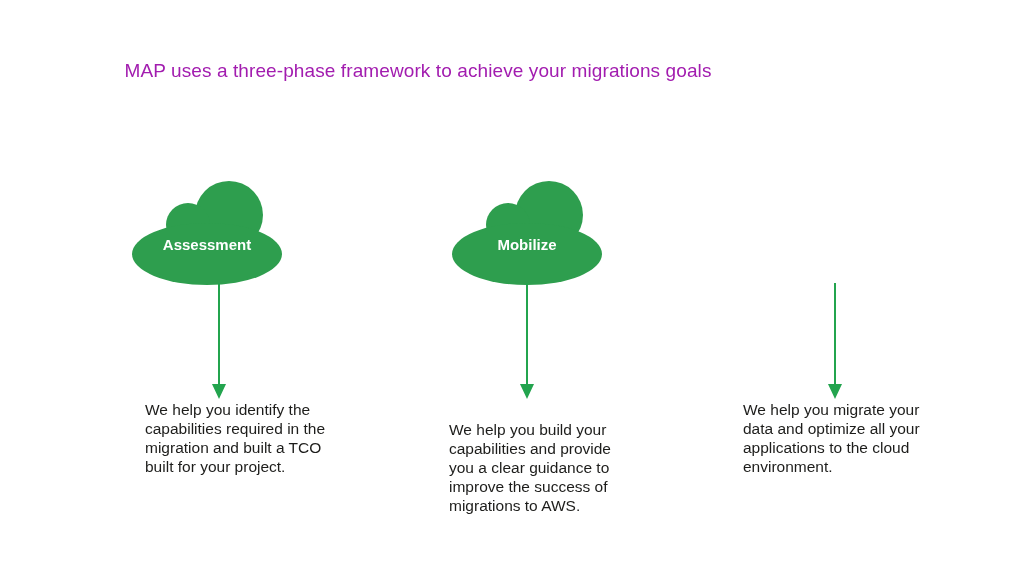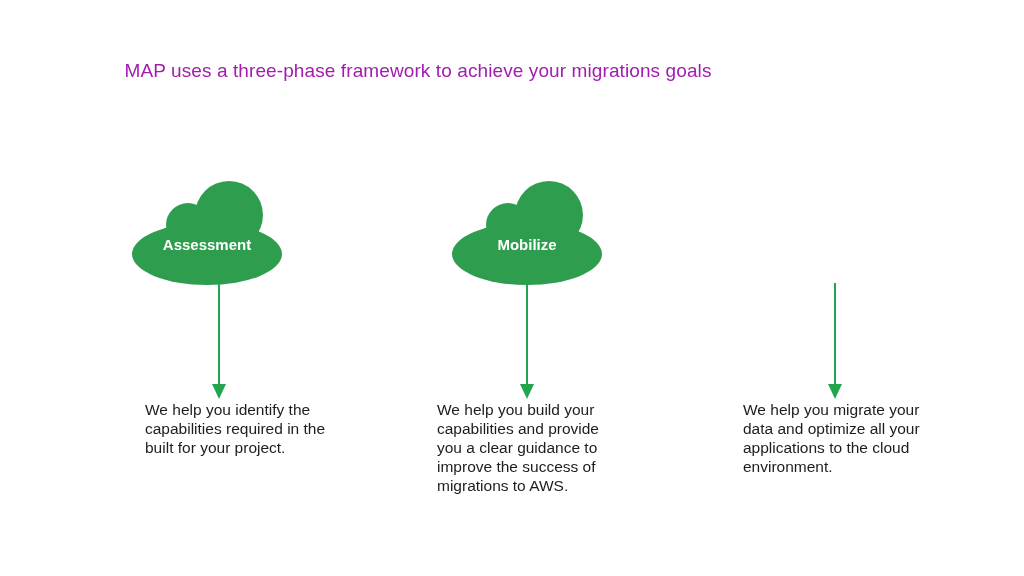--- a/index.html
+++ b/index.html
@@ -61,21 +61,21 @@
     color: #1d1d1b;
   }
   
   .cloud-1 { left: 132px; }
   .cloud-2 { left: 452px; }
   .cloud-3 { left: 760px; }
   .arrow-1 { left: 211px; }
   .arrow-2 { left: 519px; }
   .arrow-3 { left: 827px; }
   .desc-1 { left: 127px; width: 230px; margin-left: 18px; }
-  .desc-2 { left: 437px; width: 220px; }
+  .desc-2 { left: 449px; width: 220px; margin-top: 20px; }
   .desc-3 { left: 743px; width: 230px; }
 </style>
 </head>
 <body>
 
 <div class="canvas">
 
   <div class="title">MAP uses a three-phase framework to achieve your migrations goals</div>
 
   <div class="phase-cloud cloud-1">
@@ -114,20 +114,21 @@
     <polygon points="1,101 15,101 8,116" fill="#23A44E"></polygon>
   </svg>
   <svg class="arrow arrow-3" viewBox="0 0 16 116" xmlns="http://www.w3.org/2000/svg">
     <line x1="8" y1="0" x2="8" y2="103" stroke="#23A44E" stroke-width="2"></line>
     <polygon points="1,101 15,101 8,116" fill="#23A44E"></polygon>
   </svg>
 
   <div class="desc desc-1">
     <span class="line">We help you identify the</span>
     <span class="line">capabilities required in the</span>
+    <span class="line">migration and built a TCO</span>
     <span class="line">built for your project.</span>
   </div>
 
   <div class="desc desc-2">
     <span class="line">We help you build your</span>
     <span class="line">capabilities and provide</span>
     <span class="line">you a clear guidance to</span>
     <span class="line">improve the success of</span>
     <span class="line">migrations to AWS.</span>
   </div>

